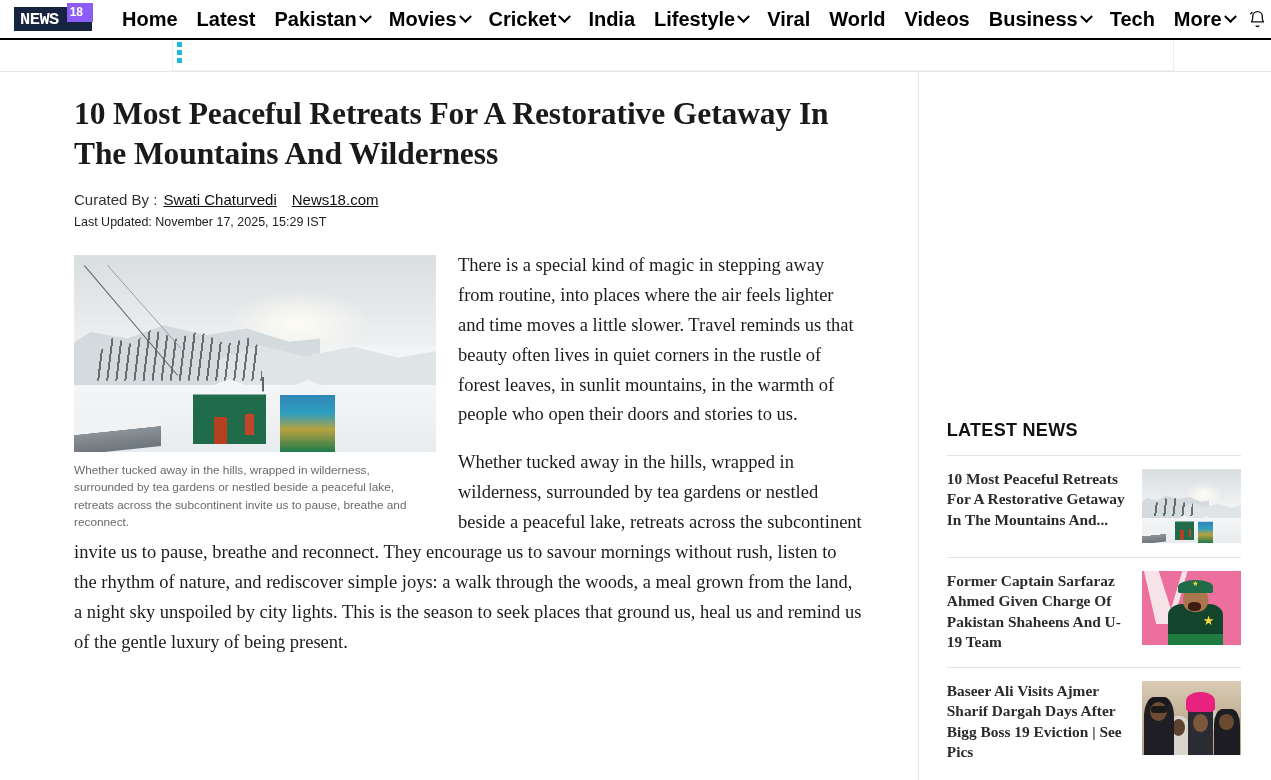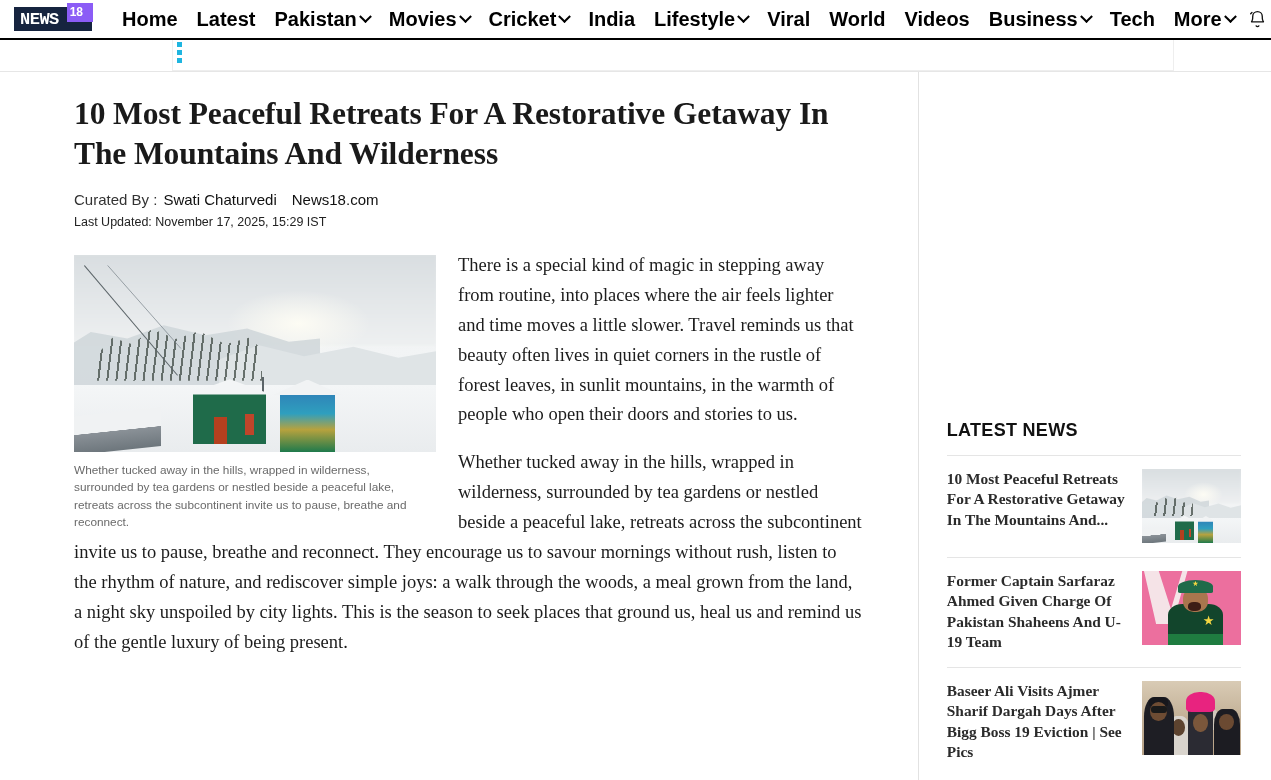--- a/index.html
+++ b/index.html
@@ -148,20 +148,21 @@
     font-size:15px;
     color:#222;
     margin-bottom:7px;
     display:flex;
     align-items:center;
     gap:6px;
   }
   .byline .lbl{color:#333;}
   .byline a{
     color:#111;
+    text-decoration:underline;
     font-weight:normal;
     cursor:pointer;
   }
   .byline .src{margin-left:9px;}
   .updated{
     font-size:12.5px;
     color:#222;
     margin-bottom:22px;
   }
   .summary{

